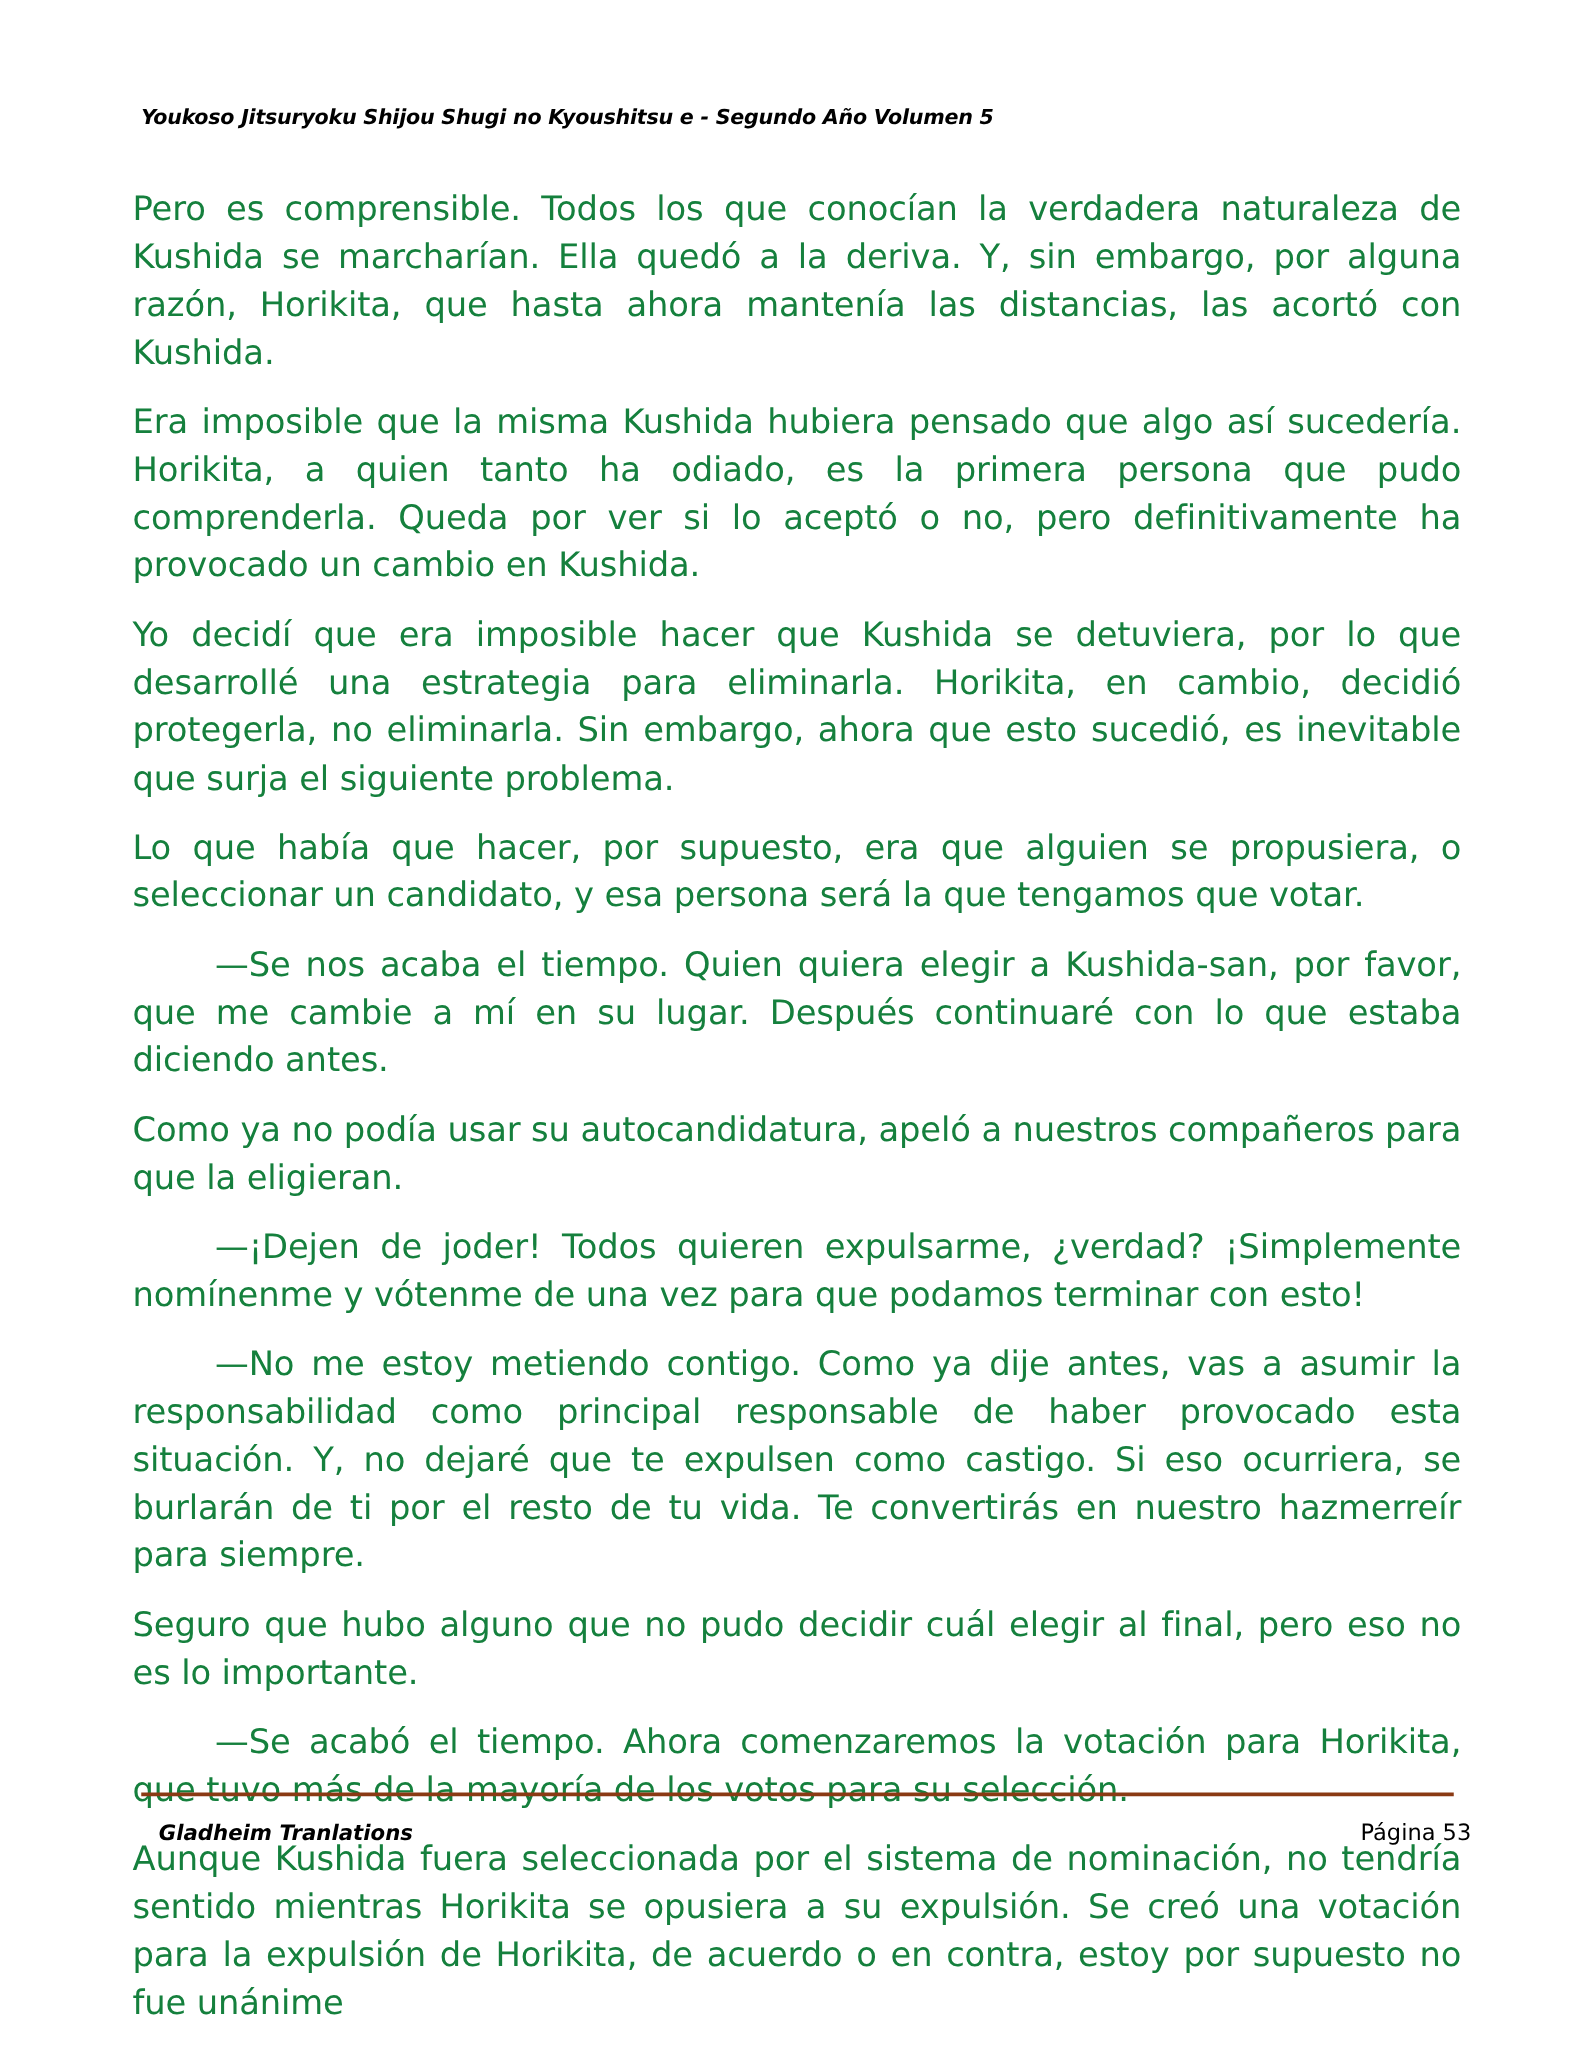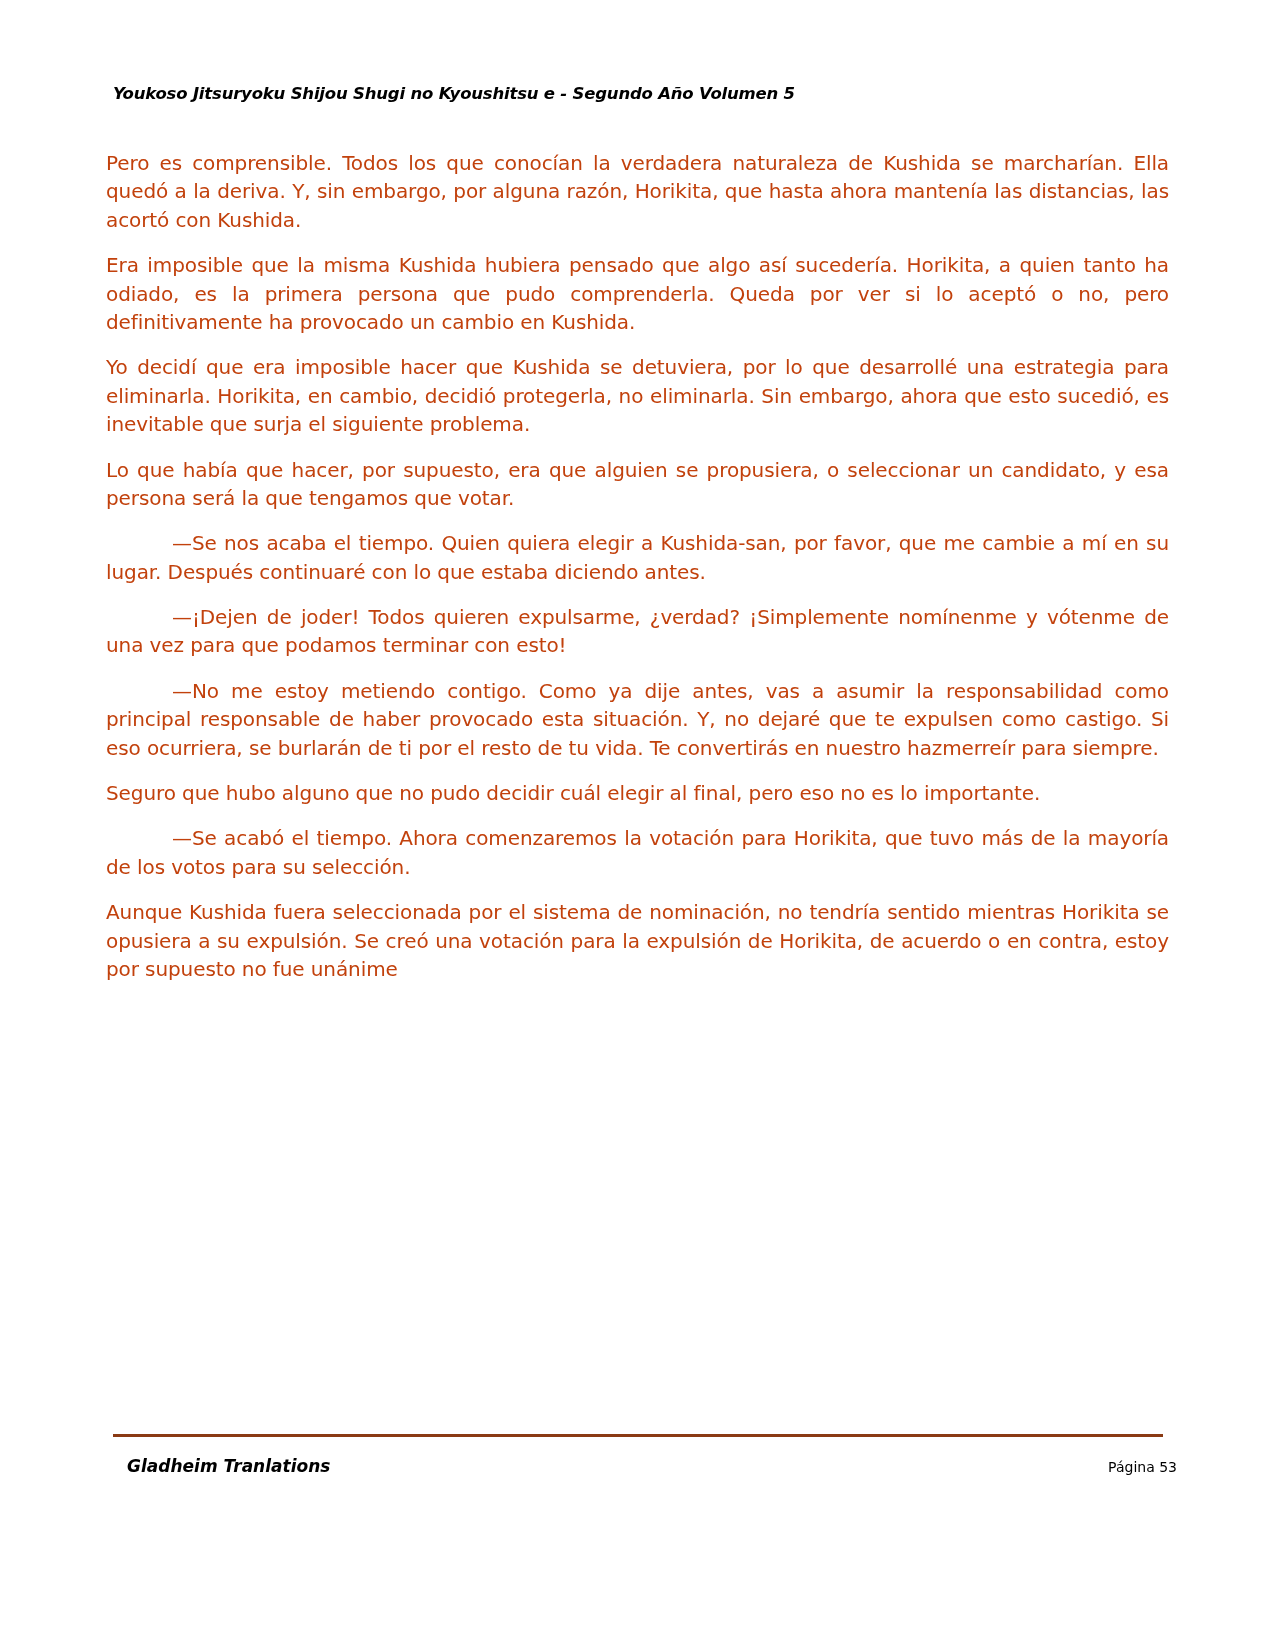--- a/index.html
+++ b/index.html
@@ -31,23 +31,23 @@
     letter-spacing: -0.2px;
     color: #000000;
   }
   .content {
     position: absolute;
     top: 133px;
     left: 106px;
     width: 1063px;
   }
   .para {
-    font-size: 20px;
+    font-size: 27px;
     line-height: 1.42;
-    color: #c2410c;
+    color: #15803d;
     text-align: justify;
     text-justify: inter-word;
     margin: 0 0 17px 0;
     letter-spacing: -0.1px;
   }
   .para.indent {
     text-indent: 66px;
   }
   .footer-rule {
     position: absolute;
@@ -68,37 +68,38 @@
   }
   .footer-left {
     font-family: "DejaVu Sans", sans-serif;
     font-style: italic;
     font-weight: bold;
     font-size: 17px;
     color: #000000;
   }
   .footer-right {
     font-family: "DejaVu Sans", sans-serif;
-    font-size: 14px;
+    font-size: 18px;
     color: #000000;
   }
 </style>
 </head>
 <body>
 
 <div class="page">
 
   <div class="header">Youkoso Jitsuryoku Shijou Shugi no Kyoushitsu e - Segundo Año Volumen 5</div>
 
   <div class="content">
     <p class="para">Pero es comprensible. Todos los que conocían la verdadera naturaleza de Kushida se marcharían. Ella quedó a la deriva. Y, sin embargo, por alguna razón, Horikita, que hasta ahora mantenía las distancias, las acortó con Kushida.</p>
     <p class="para">Era imposible que la misma Kushida hubiera pensado que algo así sucedería. Horikita, a quien tanto ha odiado, es la primera persona que pudo comprenderla. Queda por ver si lo aceptó o no, pero definitivamente ha provocado un cambio en Kushida.</p>
     <p class="para">Yo decidí que era imposible hacer que Kushida se detuviera, por lo que desarrollé una estrategia para eliminarla. Horikita, en cambio, decidió protegerla, no eliminarla. Sin embargo, ahora que esto sucedió, es inevitable que surja el siguiente problema.</p>
     <p class="para">Lo que había que hacer, por supuesto, era que alguien se propusiera, o seleccionar un candidato, y esa persona será la que tengamos que votar.</p>
     <p class="para indent">—Se nos acaba el tiempo. Quien quiera elegir a Kushida-san, por favor, que me cambie a mí en su lugar. Después continuaré con lo que estaba diciendo antes.</p>
+    <p class="para">Como ya no podía usar su autocandidatura, apeló a nuestros compañeros para que la eligieran.</p>
     <p class="para indent">—¡Dejen de joder! Todos quieren expulsarme, ¿verdad? ¡Simplemente nomínenme y vótenme de una vez para que podamos terminar con esto!</p>
     <p class="para indent">—No me estoy metiendo contigo. Como ya dije antes, vas a asumir la responsabilidad como principal responsable de haber provocado esta situación. Y, no dejaré que te expulsen como castigo. Si eso ocurriera, se burlarán de ti por el resto de tu vida. Te convertirás en nuestro hazmerreír para siempre.</p>
     <p class="para">Seguro que hubo alguno que no pudo decidir cuál elegir al final, pero eso no es lo importante.</p>
     <p class="para indent">—Se acabó el tiempo. Ahora comenzaremos la votación para Horikita, que tuvo más de la mayoría de los votos para su selección.</p>
     <p class="para">Aunque Kushida fuera seleccionada por el sistema de nominación, no tendría sentido mientras Horikita se opusiera a su expulsión. Se creó una votación para la expulsión de Horikita, de acuerdo o en contra, estoy por supuesto no fue unánime</p>
   </div>
 
   <div class="footer-rule" style="background: rgb(138, 58, 20);"></div>
 
   <div class="footer">

